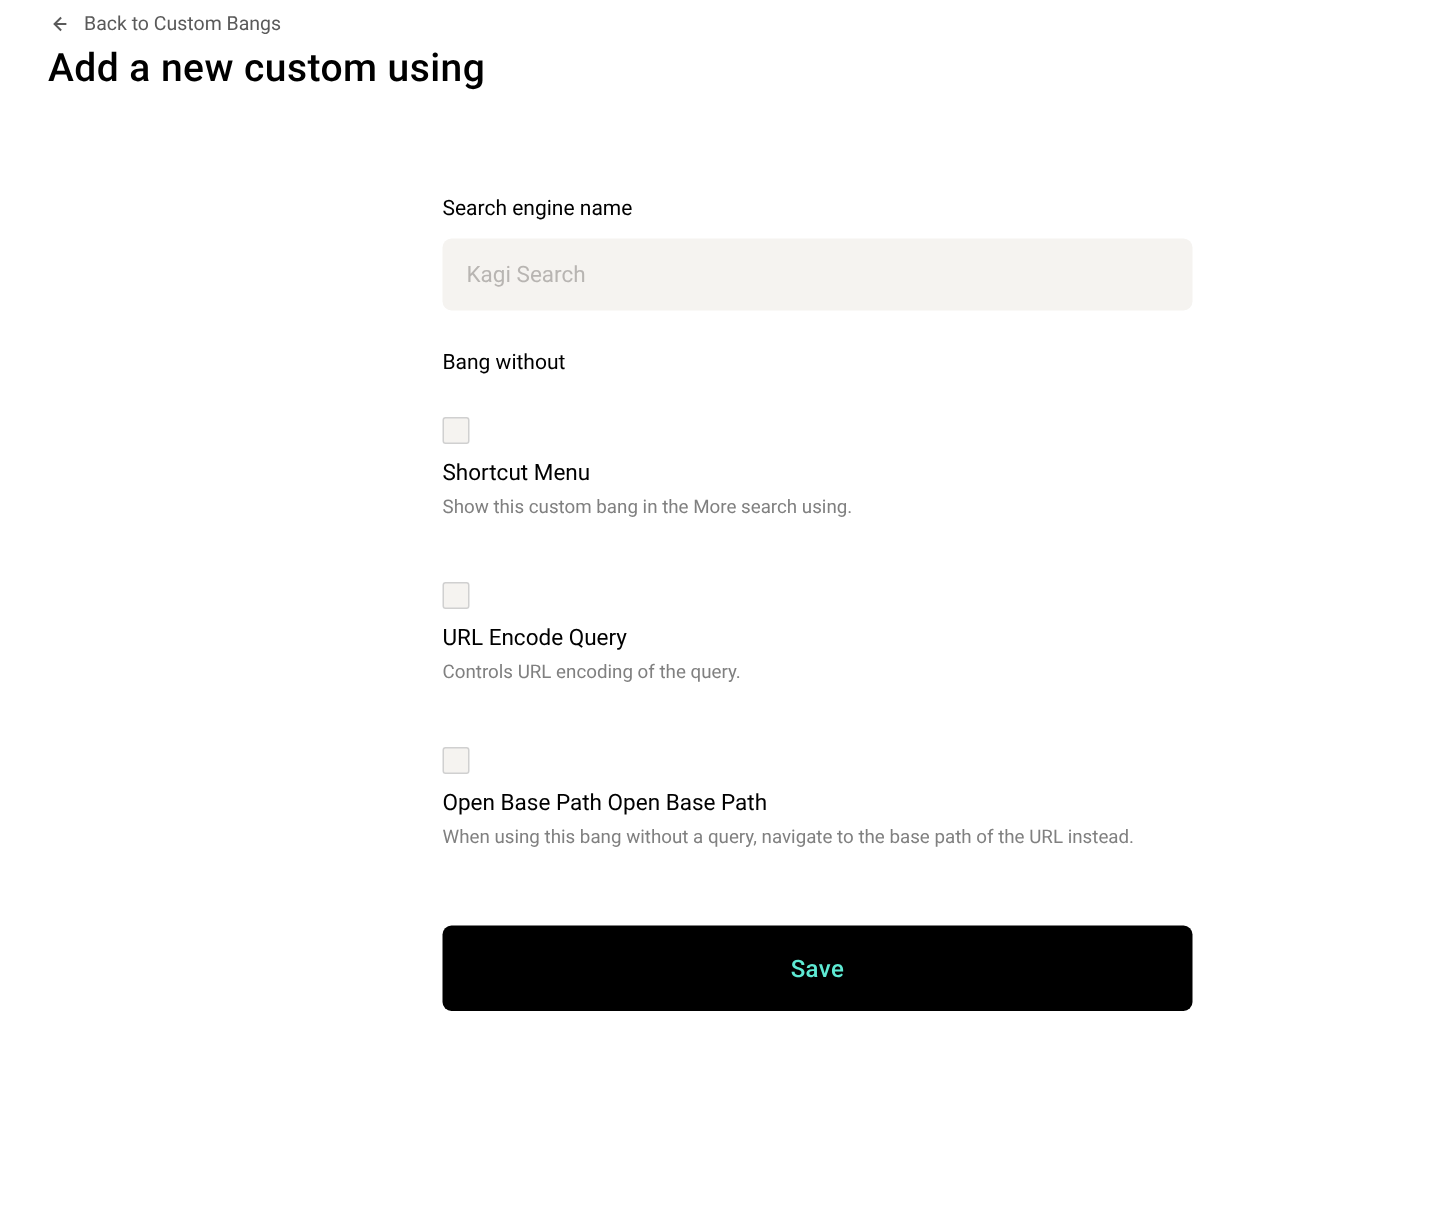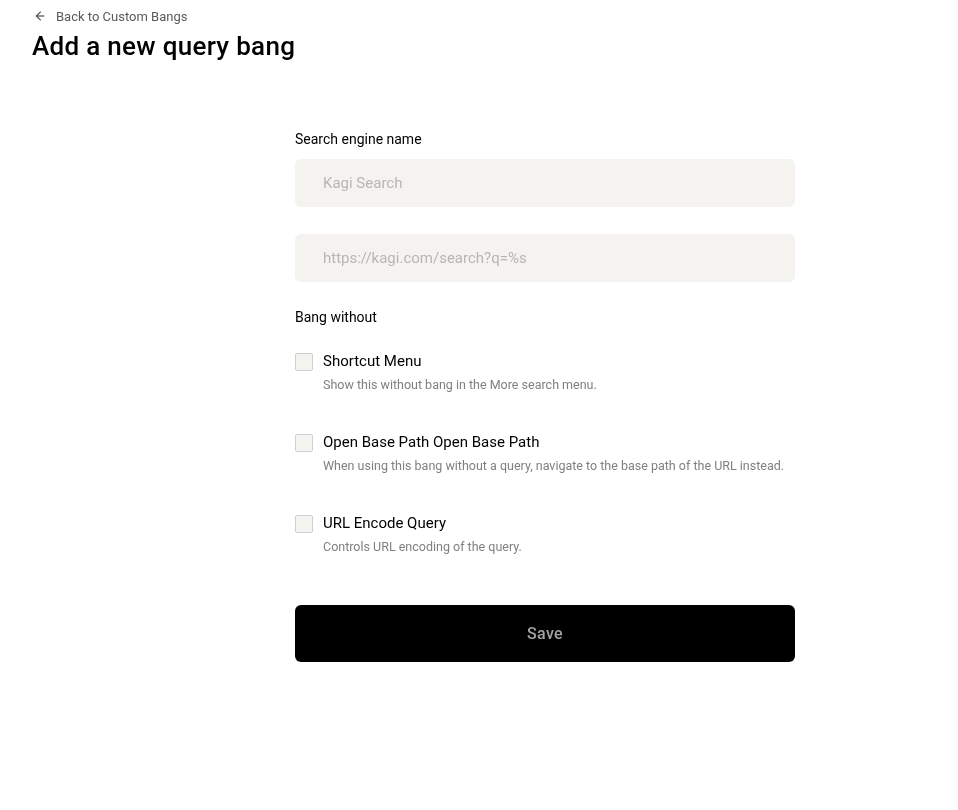--- a/index.html
+++ b/index.html
@@ -51,34 +51,35 @@
       font-size: 14px;
       color: #000;
       margin-bottom: 12px;
       font-weight: 400;
     }
     .form-input {
       width: 100%;
       background: #f5f3f0;
       border: none;
       border-radius: 6px;
-      padding: 15px 28px;
+      padding: 15px 16px;
       font-size: 15px;
       color: #333;
       outline: none;
       font-family: inherit;
     }
     .form-input::placeholder {
       color: #b8b5b2;
     }
     .checkbox-group {
       display: flex;
       align-items: flex-start;
       gap: 10px;
       margin-bottom: 40px;
+      flex-direction: column;
     }
     .checkbox {
       width: 18px;
       height: 18px;
       border: 1px solid #d0d0d0;
       background: #f5f3f0;
       border-radius: 2px;
       cursor: pointer;
       flex-shrink: 0;
       margin-top: 1px;
@@ -93,21 +94,21 @@
     }
     .checkbox-description {
       font-size: 12.5px;
       color: #808080;
       margin-top: 4px;
       line-height: 1.4;
     }
     .save-button {
       width: 100%;
       background: #000;
-      color: #a3a3a3;
+      color: #5eead4;
       border: none;
       border-radius: 6px;
       padding: 19px 0;
       font-size: 16px;
       font-weight: 500;
       cursor: pointer;
       font-family: inherit;
       letter-spacing: 0.3px;
       margin-top: 10px;
     }
@@ -118,57 +119,56 @@
 <div class="header">
   <a class="back-link">
     <span class="back-arrow">
       <svg viewBox="0 0 16 16" width="14" height="14" fill="none" stroke="#5a5a5a" stroke-width="1.5">
         <path d="M10 3 L5 8 L10 13"></path>
         <path d="M5 8 L14 8"></path>
       </svg>
     </span>
     <span>Back to Custom Bangs</span>
   </a>
-  <h1 class="page-title">Add a new query bang</h1>
+  <h1 class="page-title">Add a new custom using</h1>
 </div>
 
 <div class="form-container">
 
   <div class="form-group">
     <label class="form-label">Search engine name</label>
     <input type="text" class="form-input" placeholder="Kagi Search" style="">
   </div>
 
   <div class="form-group">
-    <input type="text" class="form-input" placeholder="https://kagi.com/search?q=%s" style="">
   </div>
 
   <div class="form-group">
     <label class="form-label">Bang without</label>
   </div>
 
   <div class="checkbox-group">
     <div class="checkbox"></div>
     <div class="checkbox-content">
       <div class="checkbox-label">Shortcut Menu</div>
-      <div class="checkbox-description">Show this without bang in the More search menu.</div>
+      <div class="checkbox-description">Show this custom bang in the More search using.</div>
+    </div>
+  </div>
+
+  <div class="checkbox-group">
+    <div class="checkbox"></div>
+    <div class="checkbox-content">
+      <div class="checkbox-label">URL Encode Query</div>
+      <div class="checkbox-description">Controls URL encoding of the query.</div>
     </div>
   </div>
 
   <div class="checkbox-group">
     <div class="checkbox"></div>
     <div class="checkbox-content">
       <div class="checkbox-label">Open Base Path Open Base Path</div>
       <div class="checkbox-description">When using this bang without a query, navigate to the base path of the URL instead.</div>
     </div>
   </div>
 
-  <div class="checkbox-group">
-    <div class="checkbox"></div>
-    <div class="checkbox-content">
-      <div class="checkbox-label">URL Encode Query</div>
-      <div class="checkbox-description">Controls URL encoding of the query.</div>
-    </div>
-  </div>
-
   <button class="save-button">Save</button>
 
 </div>
 
 </body></html>

